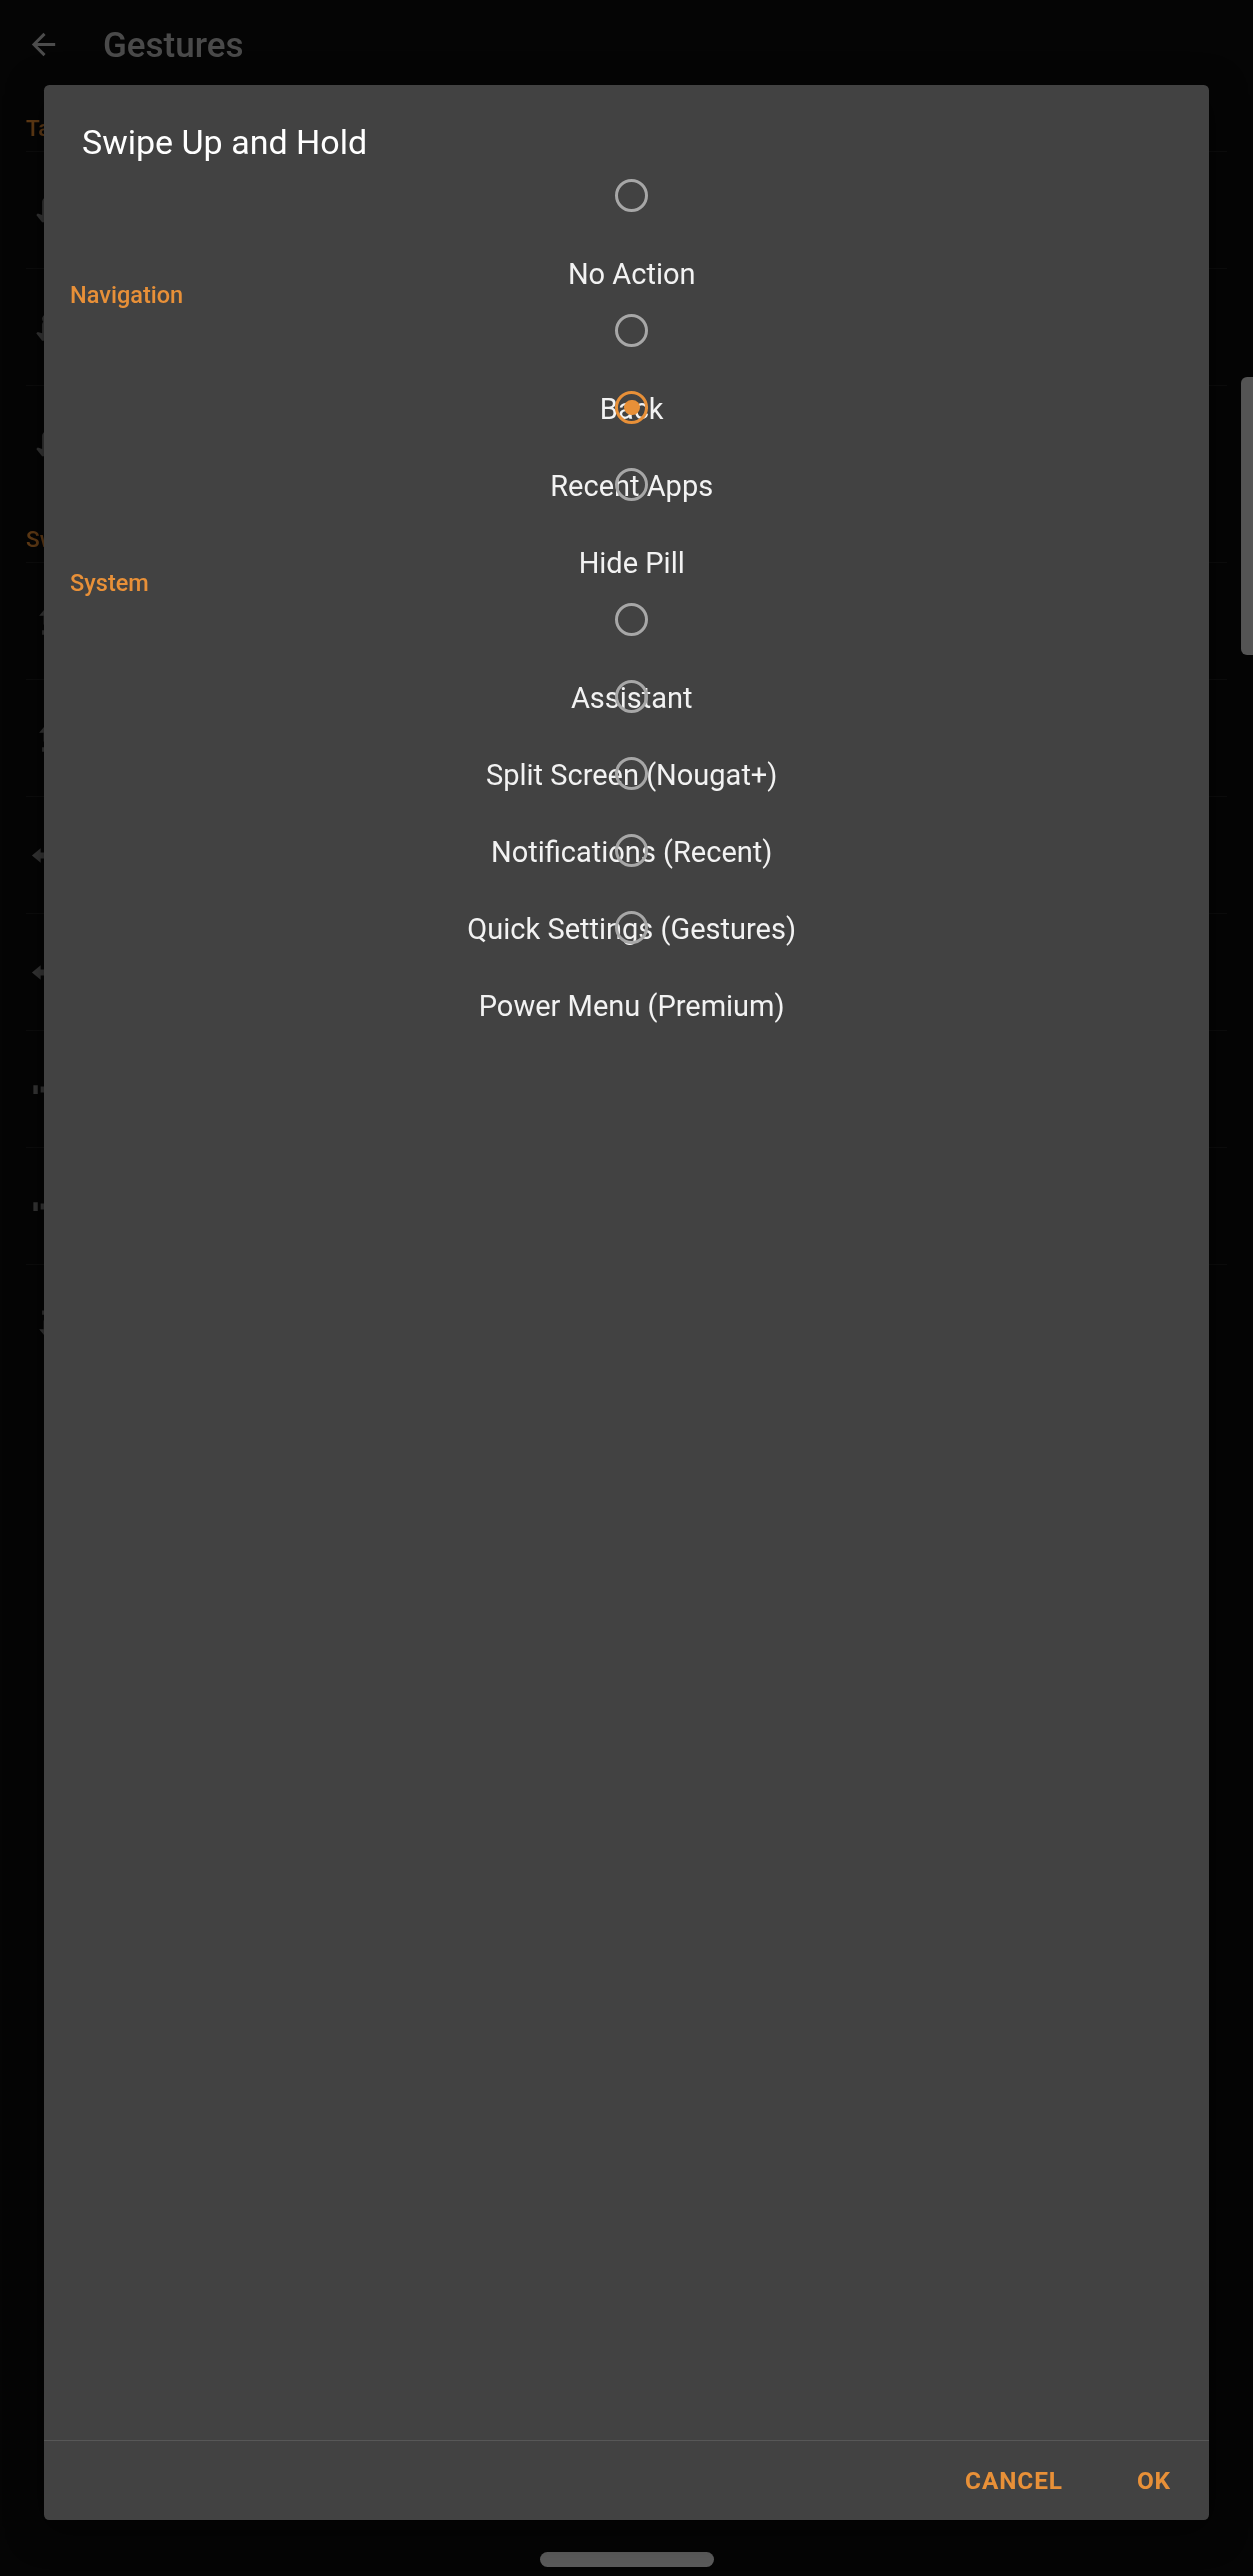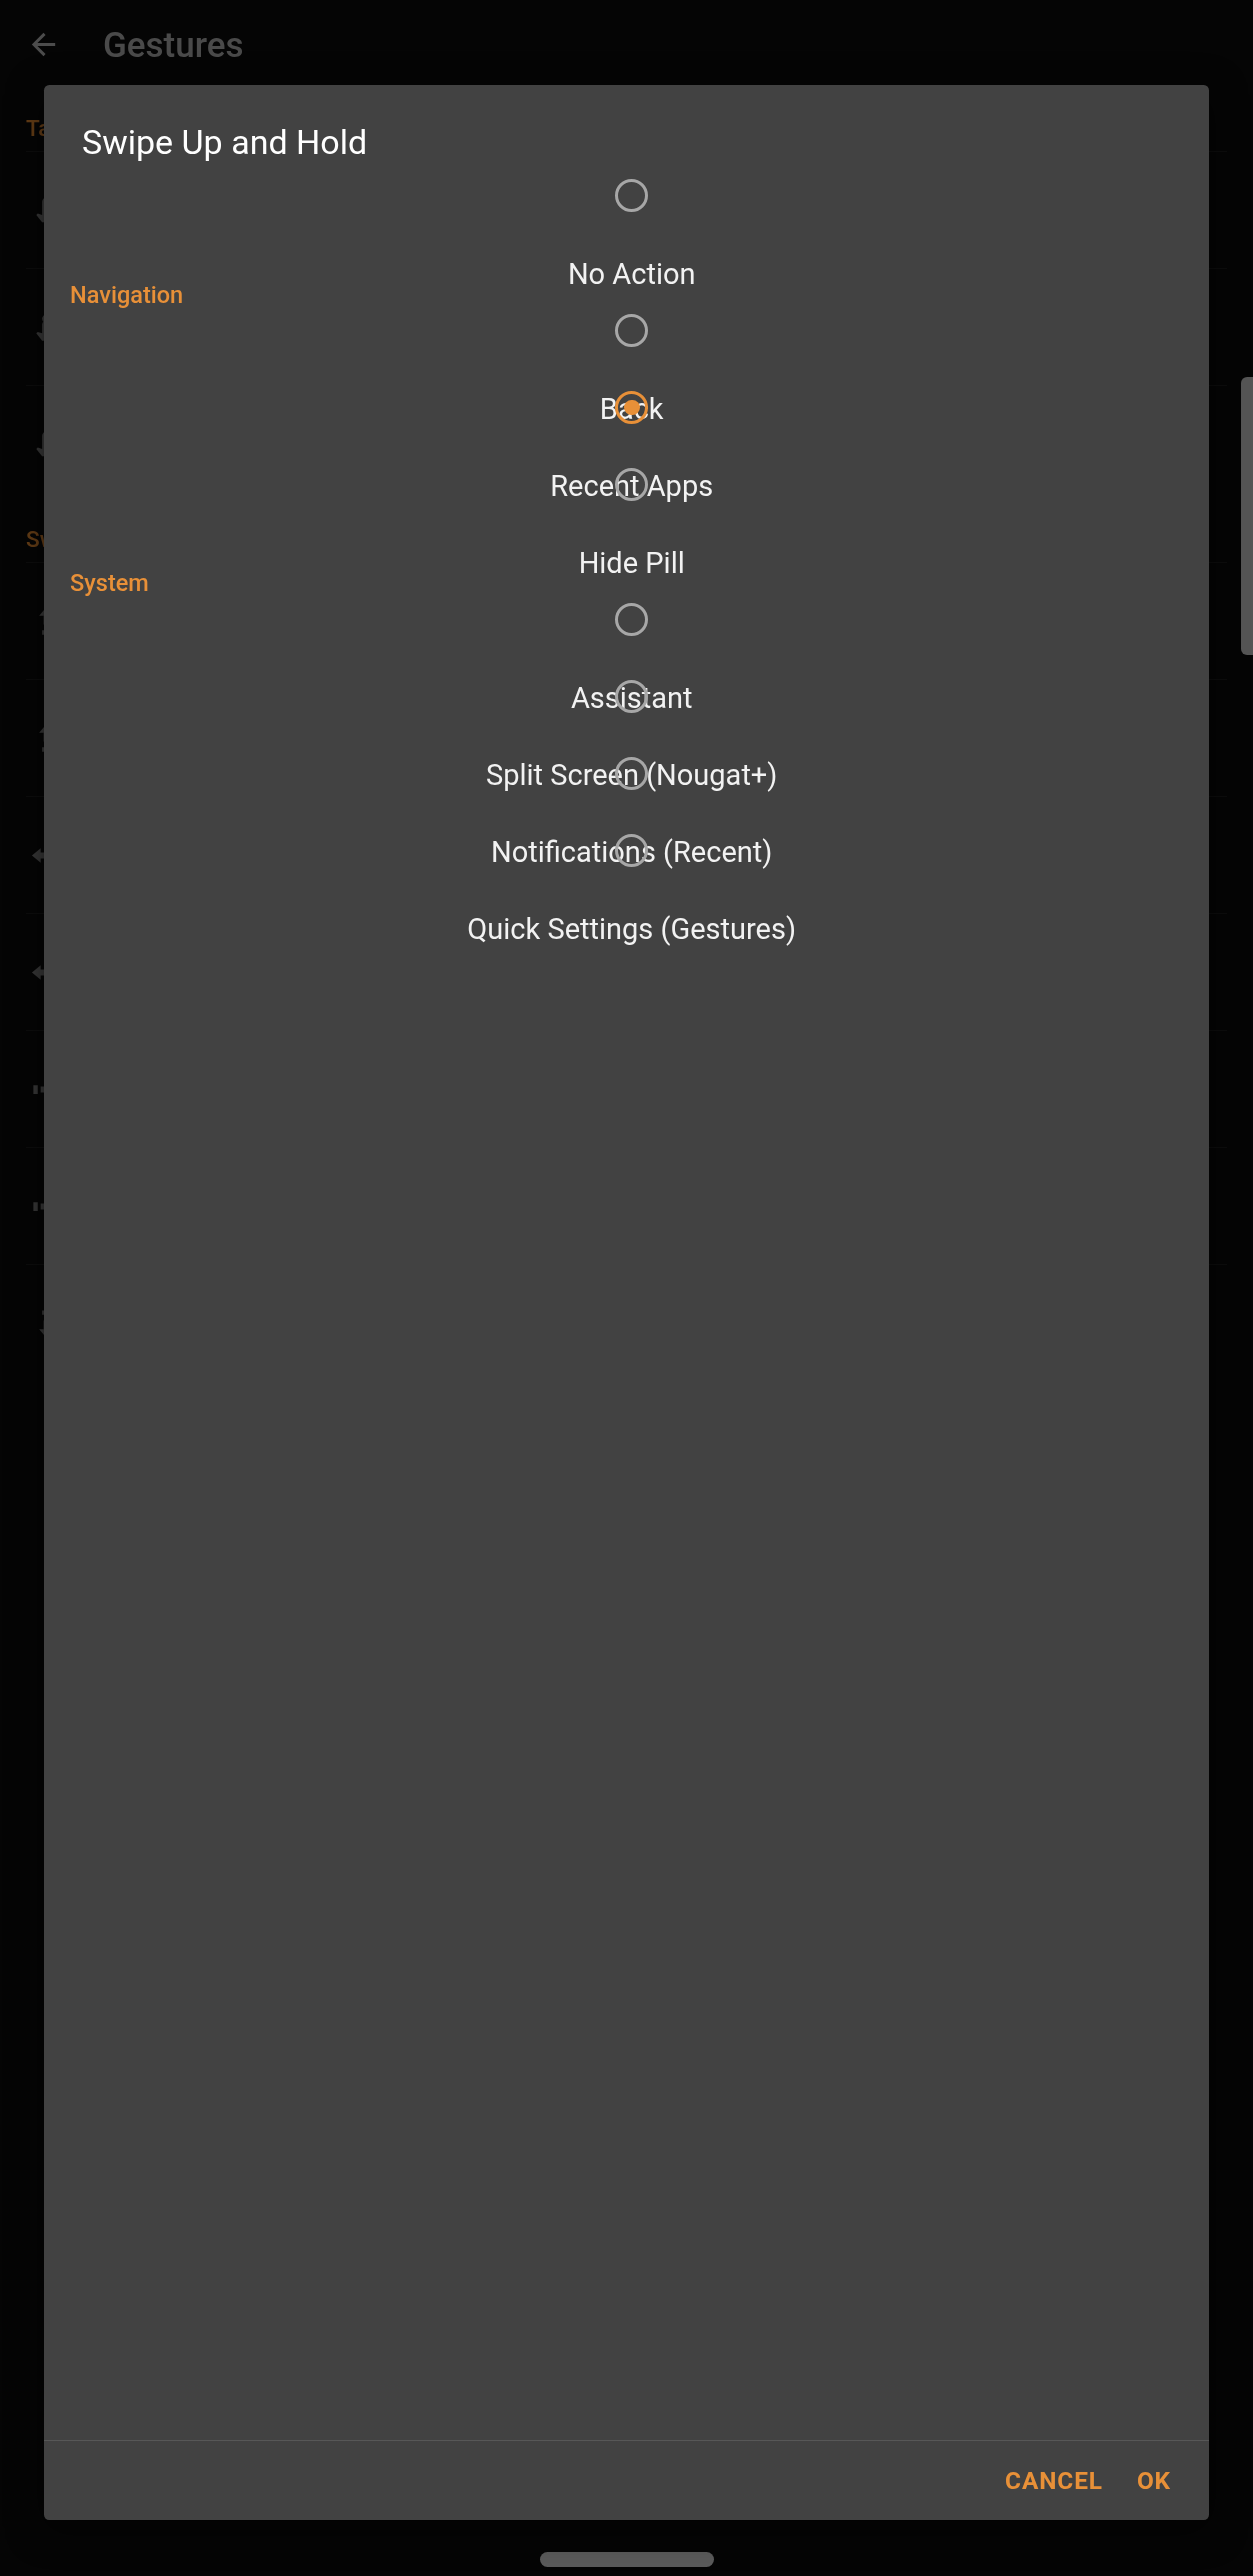--- a/index.html
+++ b/index.html
@@ -142,21 +142,21 @@
     font-size: 29px;
     color: #f2f2f2;
   }
 
   .dialog-actions {
     border-top: 0.9px solid #575757;
     height: 80px;
     display: flex;
     justify-content: flex-end;
     align-items: center;
-    gap: 34px;
+    gap: 74px;
     padding: 0 38px;
   }
   .dialog-actions .btn {
     font-size: 24.4px;
     font-weight: 700;
     letter-spacing: 0.9px;
     color: #e89038;
     cursor: pointer;
   }
 </style>
@@ -324,20 +324,24 @@
       <span class="label">Split Screen (Nougat+)</span>
     </div>
     <div class="opt">
       <span class="radio"></span>
       <span class="label">Notifications (Recent)</span>
     </div>
     <div class="opt">
       <span class="radio"></span>
       <span class="label">Quick Settings (Gestures)</span>
     </div>
+    <div class="opt">
+      <span class="radio"></span>
+      <span class="label">Power Menu (Premium)</span>
+    </div>
 
   </div>
 
   <div class="dialog-actions">
     <span class="btn">CANCEL</span>
     <span class="btn">OK</span>
   </div>
 </div>
 
 

